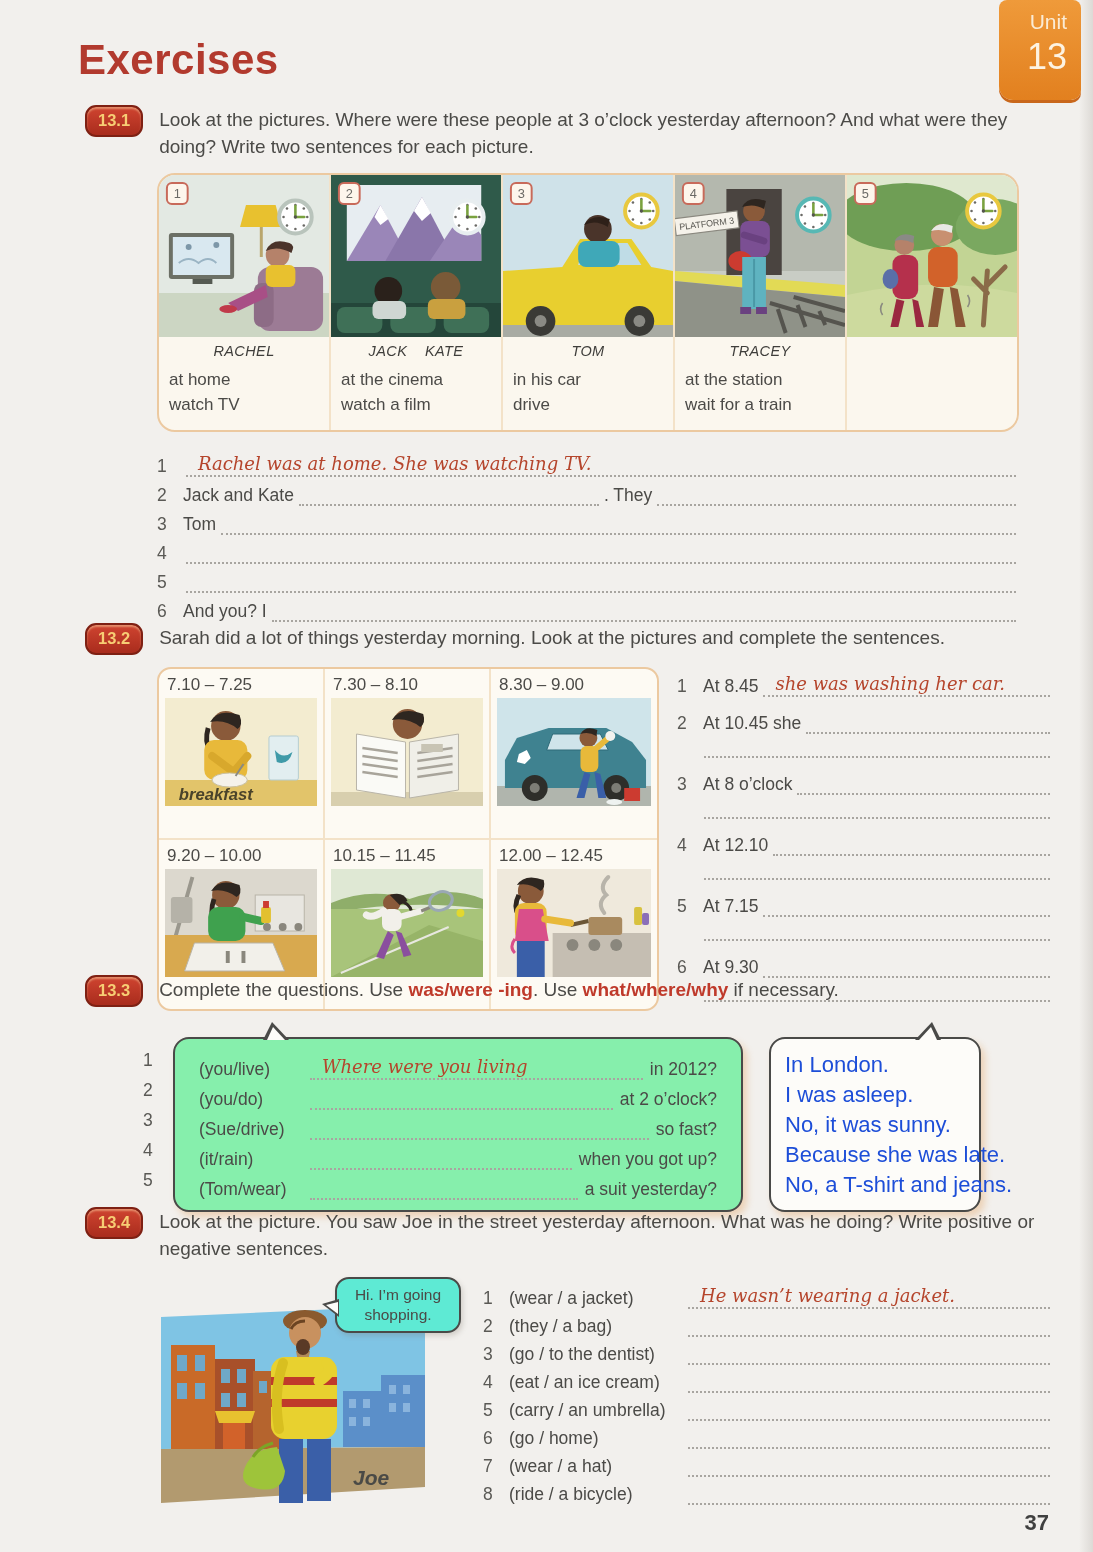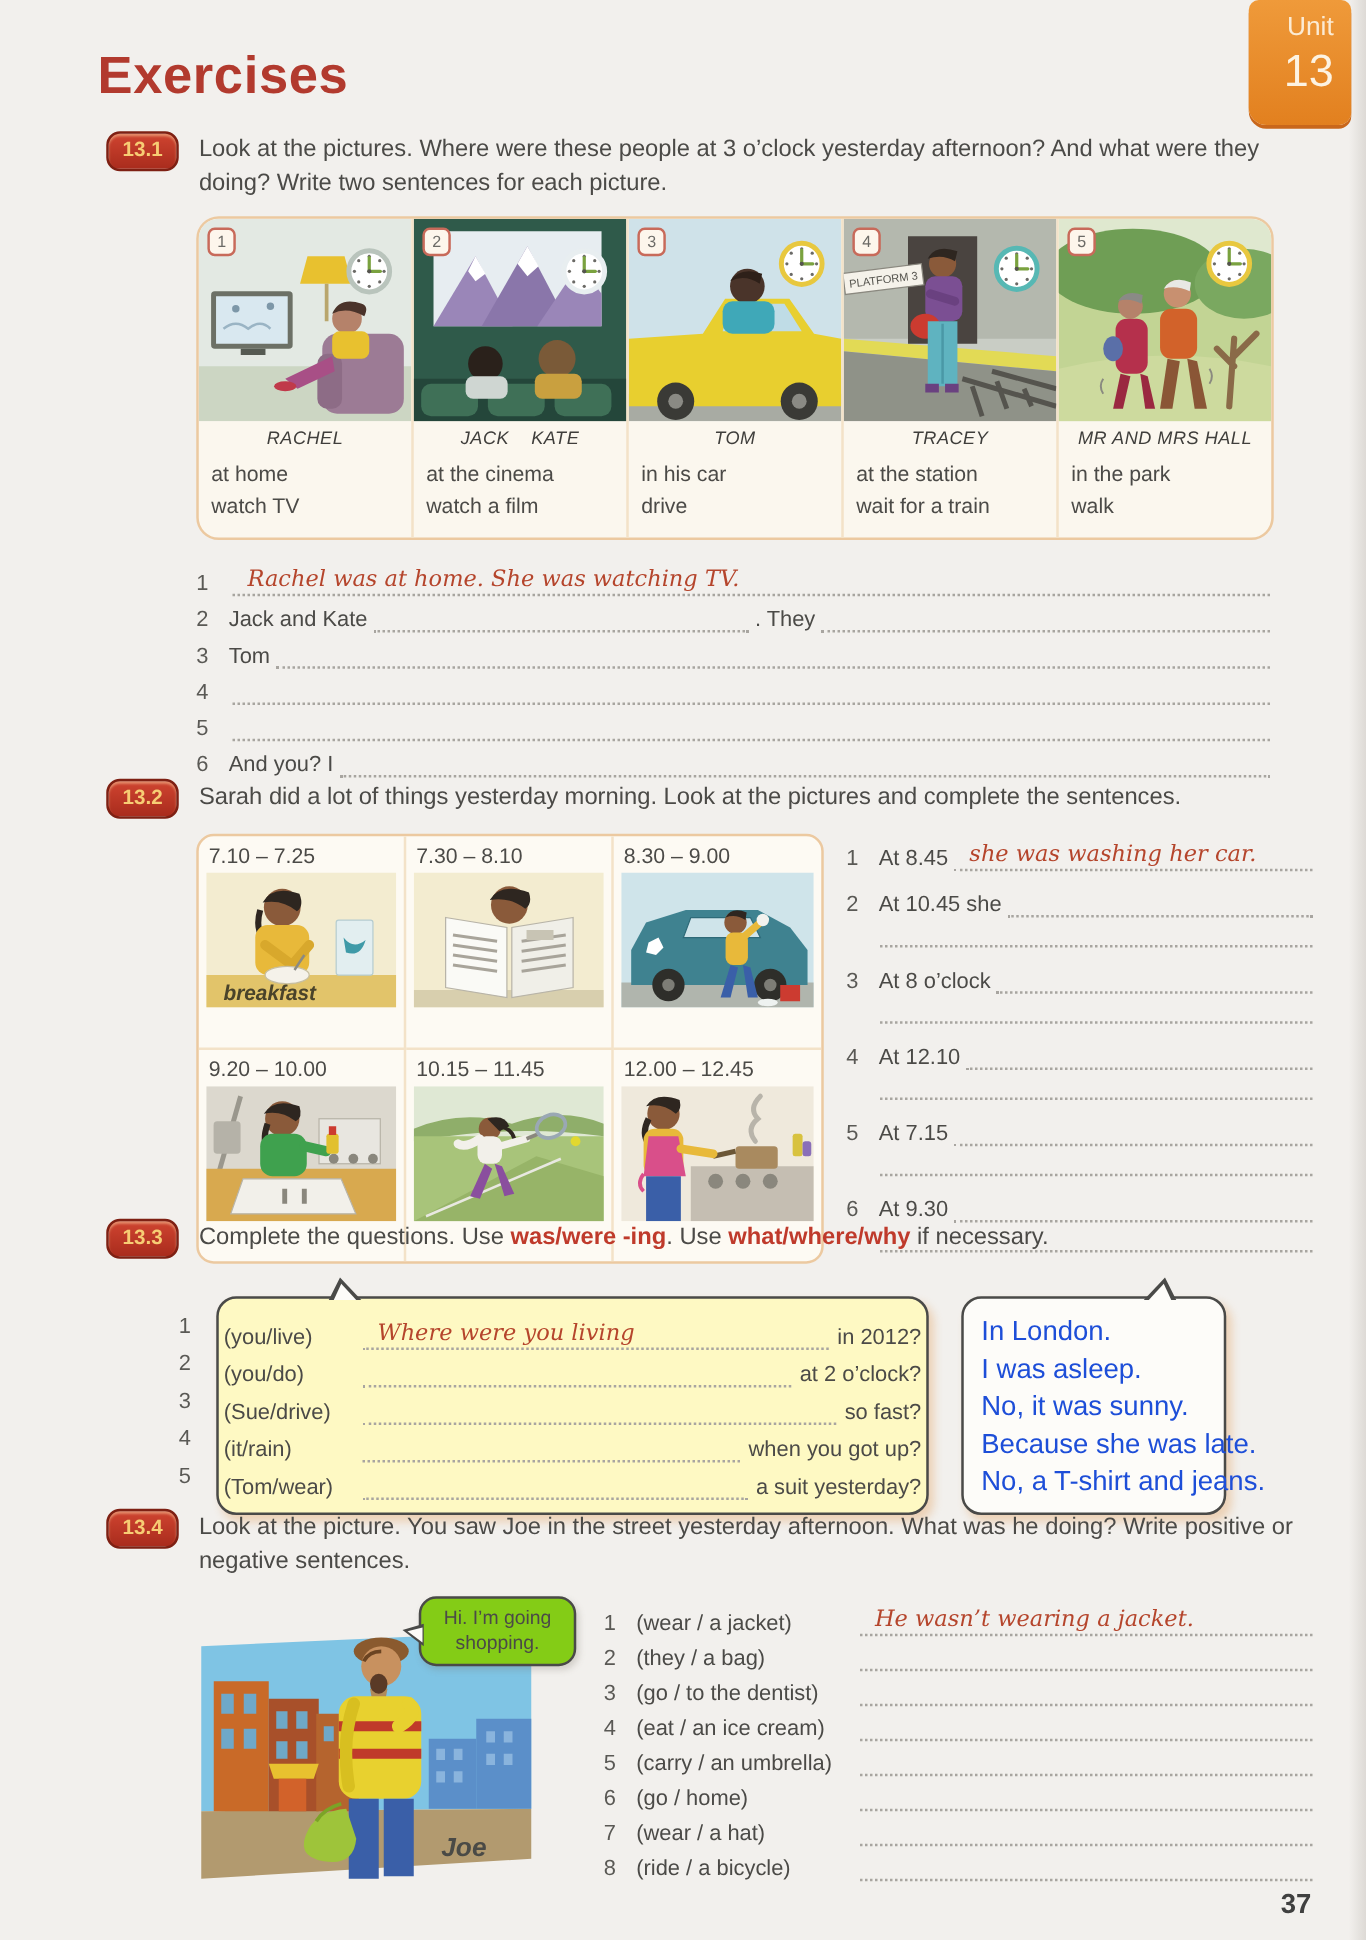--- a/index.html
+++ b/index.html
@@ -59,40 +59,40 @@
   .cell2 svg { display:block; width:100%; height:108px; }
   .sents { flex:1 1 auto; padding-top:2px; }
   .sitem { margin-bottom:9px; }
   .srow { display:flex; align-items:flex-end; height:28px; font-size:17.5px; color:#4b4a47; }
   .scont { display:flex; height:24px; margin-left:24px; }
 
   
   .qa { margin-left:58px; margin-top:30px; display:flex; align-items:flex-start; }
   .qnums { flex:0 0 30px; padding-top:13px; }
   .qnums div { height:30px; font-size:17.5px; color:#5a5955; }
-  .qbox { position:relative; width:570px; background:#fef9c3; border:2.5px solid #4a4a48; border-radius:16px;
-          padding:11px 4px 10px; box-shadow:4px 5px 7px rgba(226,150,74,.33); }
+  .qbox { position:relative; width:570px; background:#86efac; border:2.5px solid #4a4a48; border-radius:16px;
+          padding:11px 24px 10px; box-shadow:4px 5px 7px rgba(226,150,74,.33); }
   .qrow { display:flex; align-items:flex-end; height:30px; font-size:17.5px; color:#4b4a47; }
   .qprompt { flex:0 0 108px; white-space:nowrap; }
   .qend { white-space:nowrap; padding-left:4px; }
   .abox { position:relative; margin-left:26px; width:212px; background:#fdfcf9; border:2.5px solid #4a4a48;
           border-radius:16px; padding:11px 14px 10px; box-shadow:4px 5px 7px rgba(226,150,74,.33); }
   .aline { height:30px; font-size:22px; color:#1d4ed8; display:flex; align-items:center; white-space:nowrap; }
   .tail { position:absolute; top:-17px; width:0; height:0;
           border-left:9px solid transparent; border-right:17px solid transparent; border-bottom:18px solid #4a4a48; }
   .tail::after { content:""; position:absolute; left:-5px; top:5px; width:0; height:0;
           border-left:6px solid transparent; border-right:12px solid transparent; border-bottom:13px solid #fdfcf9; }
   .tail-q { left:88px; }
   .tail-a { right:38px; transform:scaleX(-1); }
 
   
   .ex4-body { margin-left:72px; margin-top:14px; display:flex; gap:26px; }
   .joe-wrap { position:relative; flex:0 0 300px; height:240px; }
   .joe-wrap svg { position:absolute; left:0; top:22px; }
-  .sbubble { position:absolute; left:178px; top:0; width:126px; background:#84cc16; border:2.5px solid #4a4a48;
+  .sbubble { position:absolute; left:178px; top:0; width:126px; background:#5eead4; border:2.5px solid #4a4a48;
              border-radius:14px; padding:6px 8px; font-size:15.5px; color:#4b4a47; text-align:center; line-height:1.3;
              box-shadow:2px 3px 5px rgba(120,110,100,.25); }
   .sbubble .jtail { position:absolute; left:-15px; top:20px; width:0; height:0;
              border-top:5px solid transparent; border-bottom:13px solid transparent; border-right:17px solid #4a4a48; }
   .sbubble .jtail::after { content:""; position:absolute; left:4px; top:-2px; width:0; height:0;
              border-top:3px solid transparent; border-bottom:9px solid transparent; border-right:12px solid #fdfcf9; }
   .l4 { flex:1 1 auto; padding-top:4px; }
   .lrow { display:flex; align-items:flex-end; height:28px; font-size:17.5px; color:#4b4a47; }
   .lprompt { flex:0 0 176px; white-space:nowrap; }
 
@@ -293,25 +293,20 @@
             <rect x="82" y="72" width="30" height="40" rx="9" fill="#d2622a"></rect>
             <polygon points="88,112 82,152 92,152 98,114" fill="#8a5636"></polygon>
             <polygon points="104,112 110,152 120,152 112,114" fill="#8a5636"></polygon>
             <path d="M36 128 q-4 6 0 12 M122 120 q4 6 0 12" stroke="#8a8a80" stroke-width="1.6" fill="none"></path>
             <use href="#clk" x="118" y="16" width="40" height="40" style="color:#e8c83f"></use>
             <g>
               <rect x="8" y="8" width="21" height="21" rx="5" fill="#fdf6ec" stroke="#c86a5a" stroke-width="2"></rect>
               <text x="18.5" y="23" text-anchor="middle" font-size="13" fill="#6b6a66">5</text>
             </g>
           </svg>
-          <div class="cap">
-            <div class="cap-name">MR AND MRS HALL</div>
-            <div class="cap-line">in the park</div>
-            <div class="cap-line">walk</div>
-          </div>
         </div>
       </div>
 
       <div class="arows">
         <div class="arow">
           <span class="rnum">1</span>
           <span class="wline">
               <span class="hand">Rachel was at home.  She was watching TV.</span>
             </span>
         </div>

